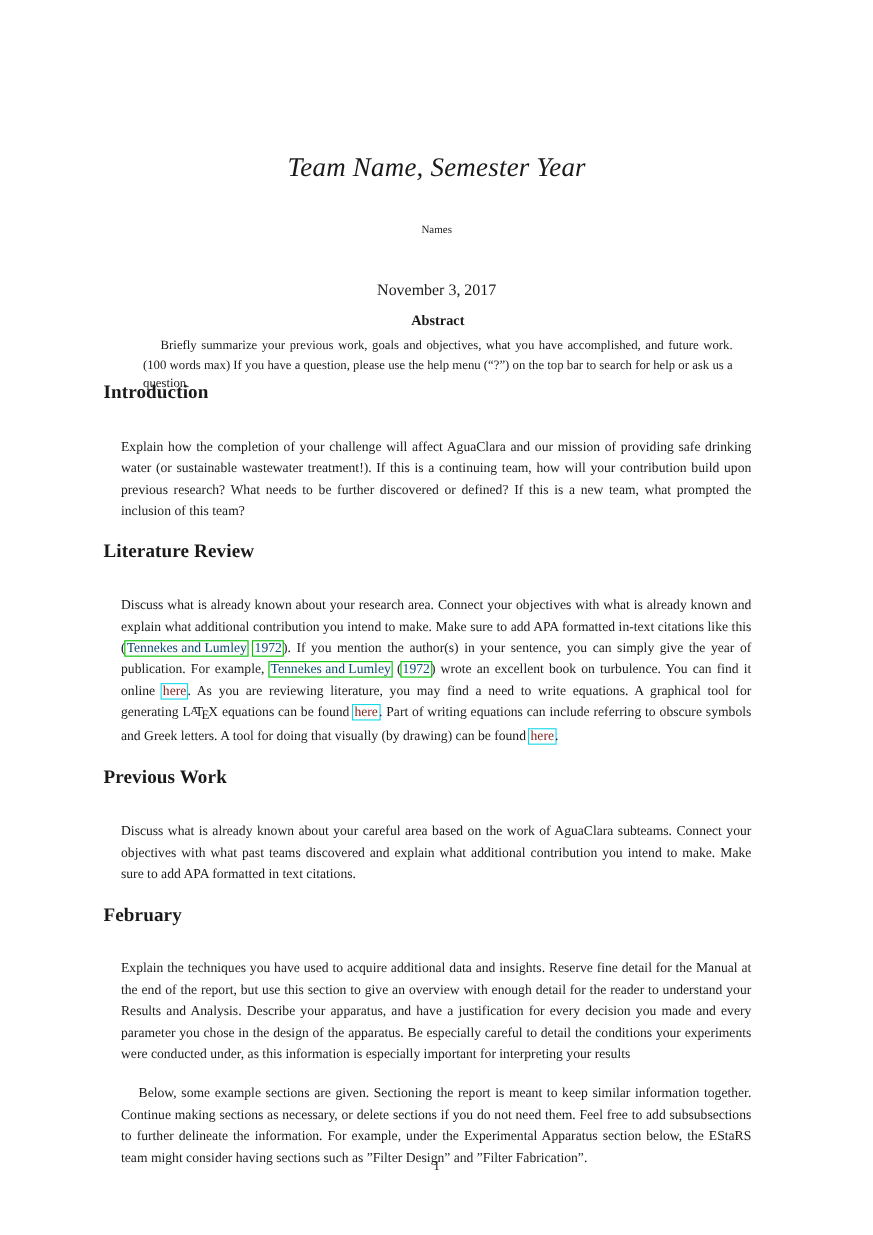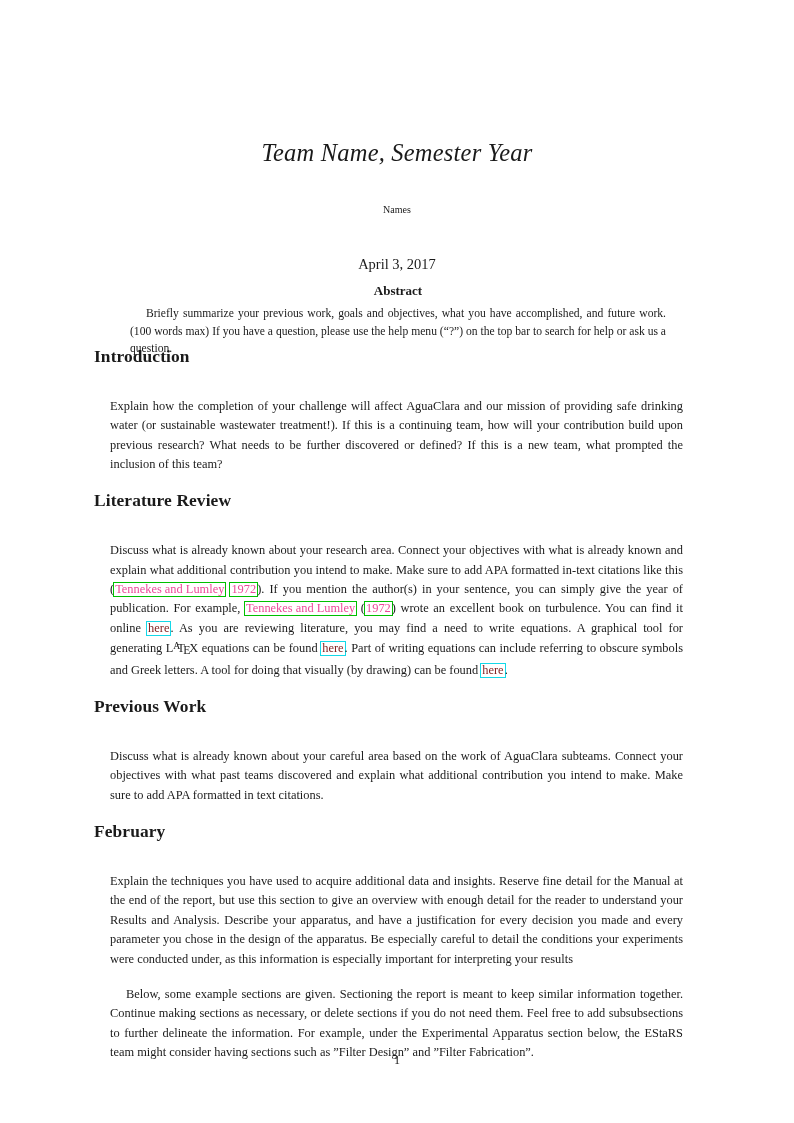--- a/index.html
+++ b/index.html
@@ -94,21 +94,21 @@
   p.para.cont {
     padding-top: 0;
     text-indent: 16px;
   }
 
   
   .cite-box {
     border: 1px solid #00c000;
     padding: 0 1px;
     margin: 0 -1px;
-    color: #ec4899;
+    color: #0c4a6e;
     text-decoration: none;
     display: inline-block;
     line-height: 1.06;
   }
   .url-box {
     border: 1px solid #14d8e8;
     padding: 0 1px;
     margin: 0 -1px;
     color: #7f1d1d;
     text-decoration: none;
@@ -142,21 +142,21 @@
   }
 </style>
 </head>
 <body>
 
 <div class="page">
 
   <div class="title-block">
     <h1 class="doc-title">Team Name, Semester Year</h1>
     <p class="doc-authors">Names</p>
-    <p class="doc-date">April 3, 2017</p>
+    <p class="doc-date">November 3, 2017</p>
   </div>
 
   <div class="abstract">
     <div class="abstract-heading">Abstract</div>
     <p class="abstract-body">Briefly summarize your previous work, goals and objectives, what you have accomplished, and future work. (100 words max) If you have a question, please use the help menu (“?”) on the top bar to search for help or ask us a question.</p>
   </div>
 
   <div class="body">
 
     <h2 class="section sec-gap-intro">Introduction</h2>

